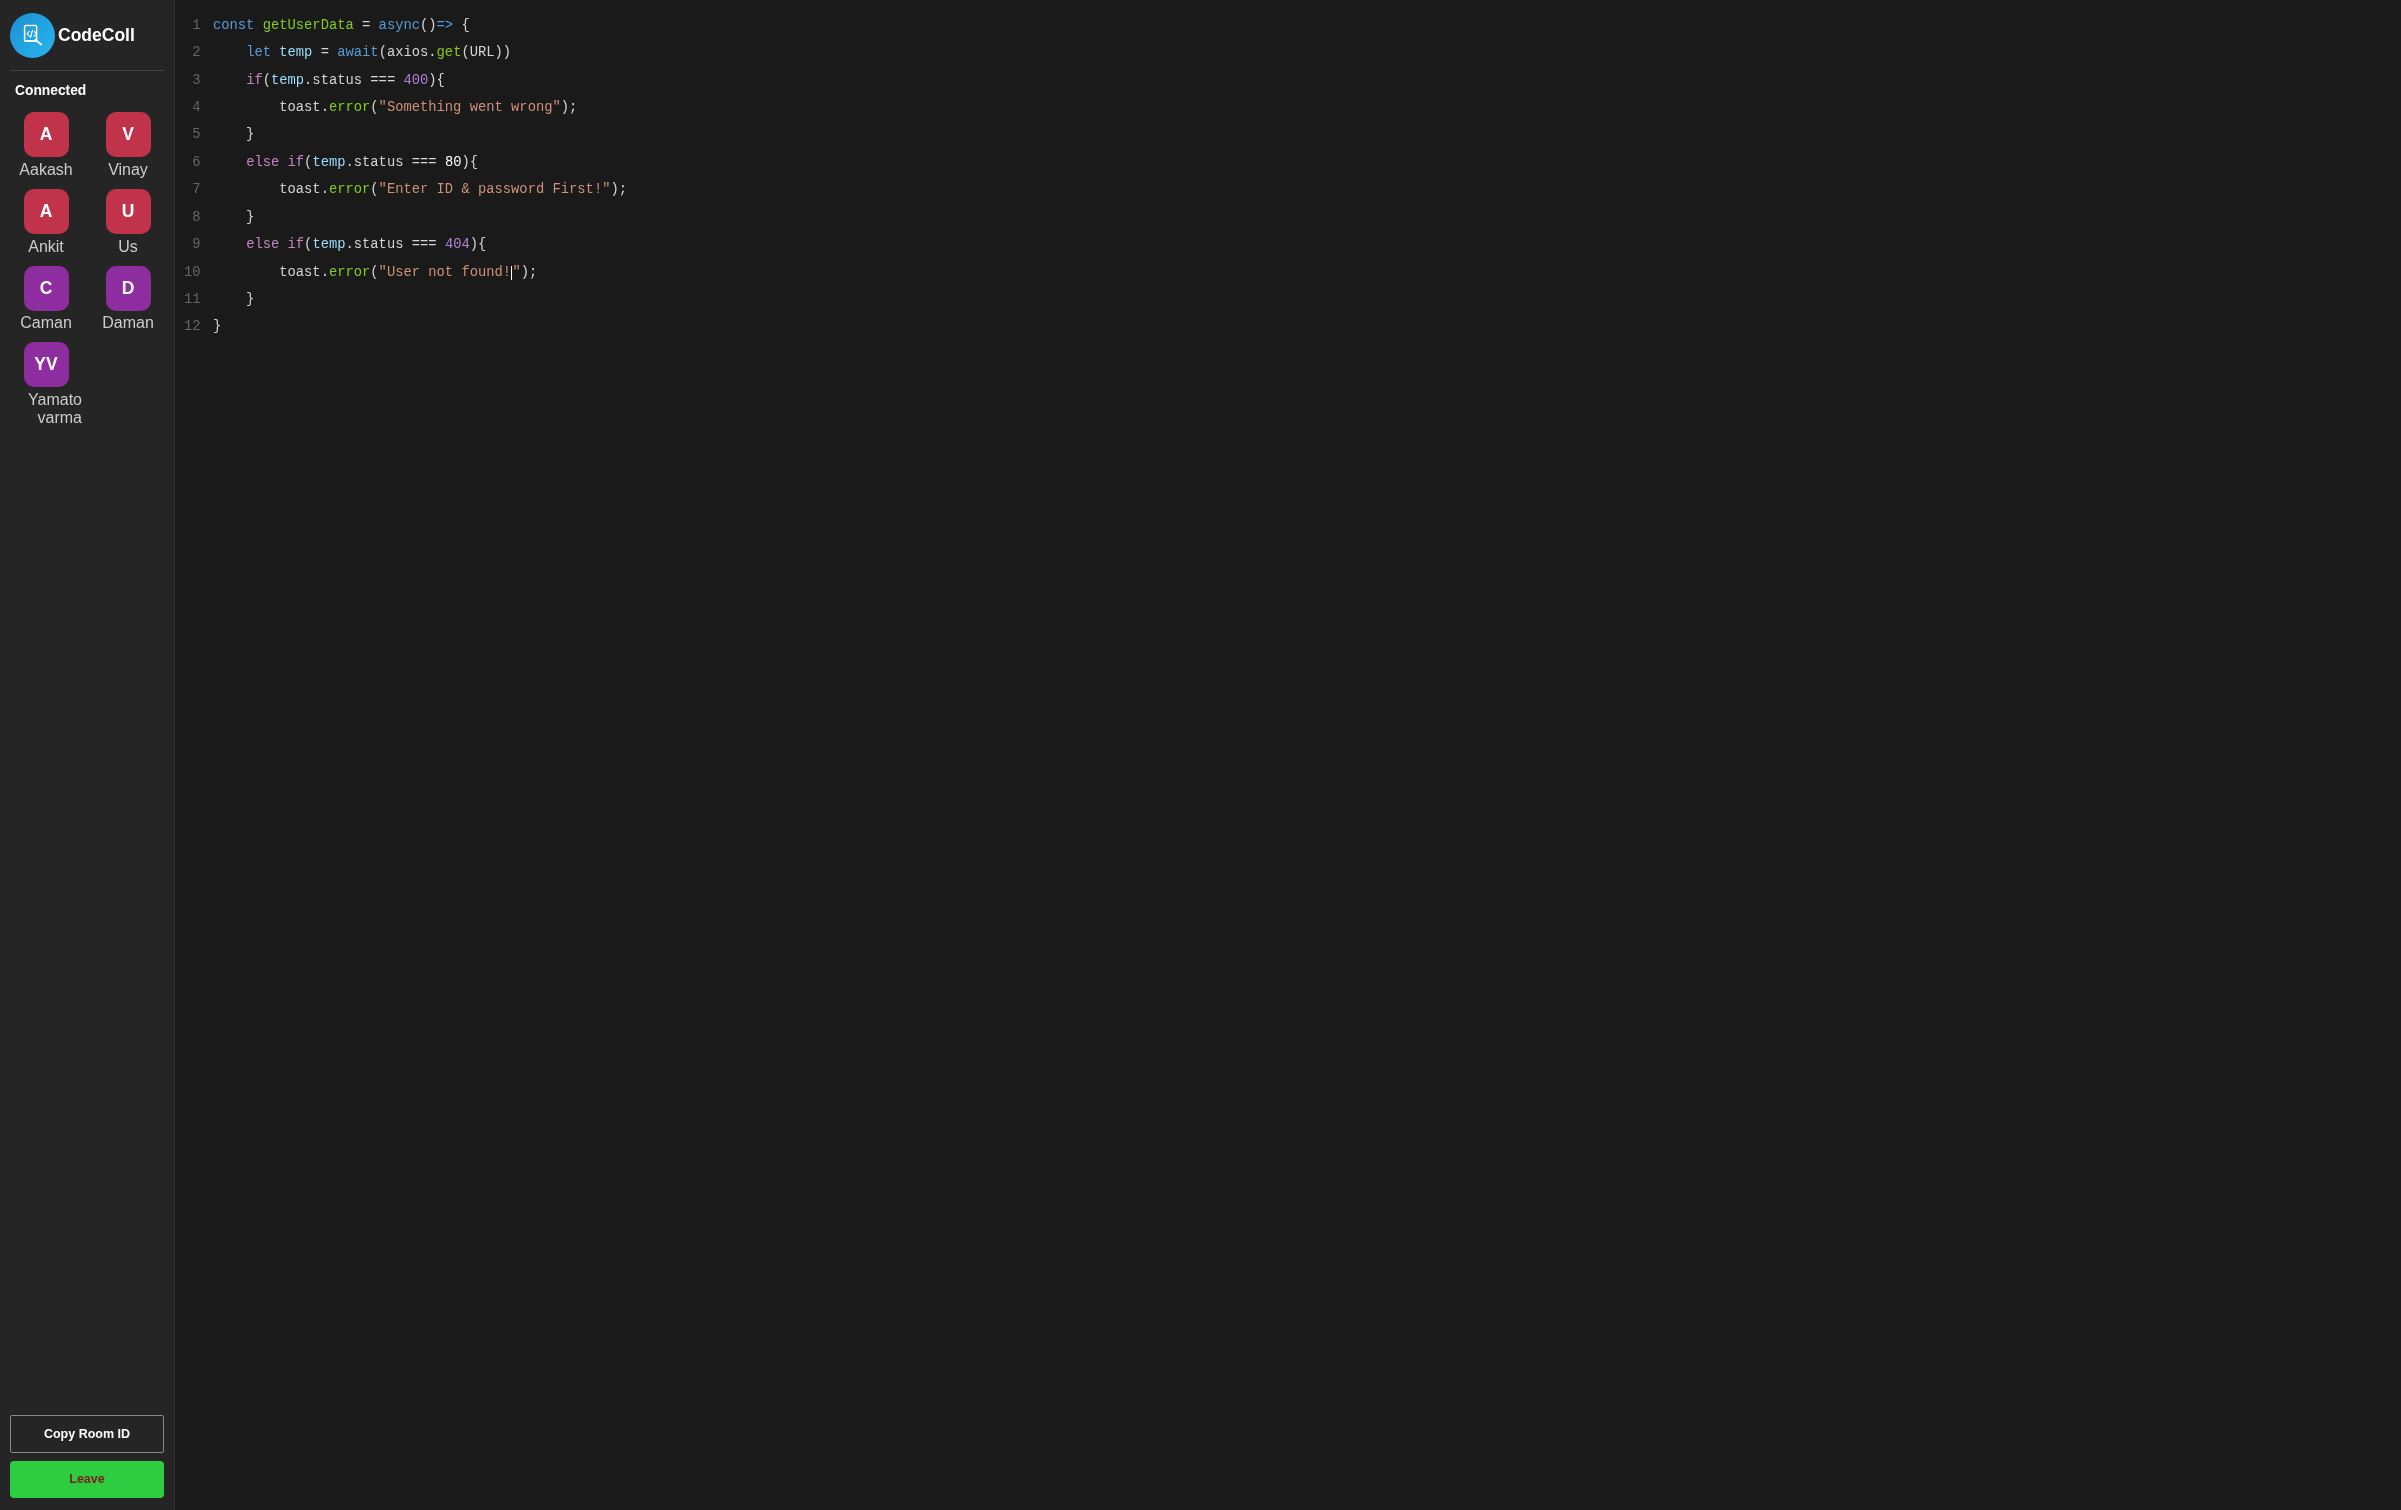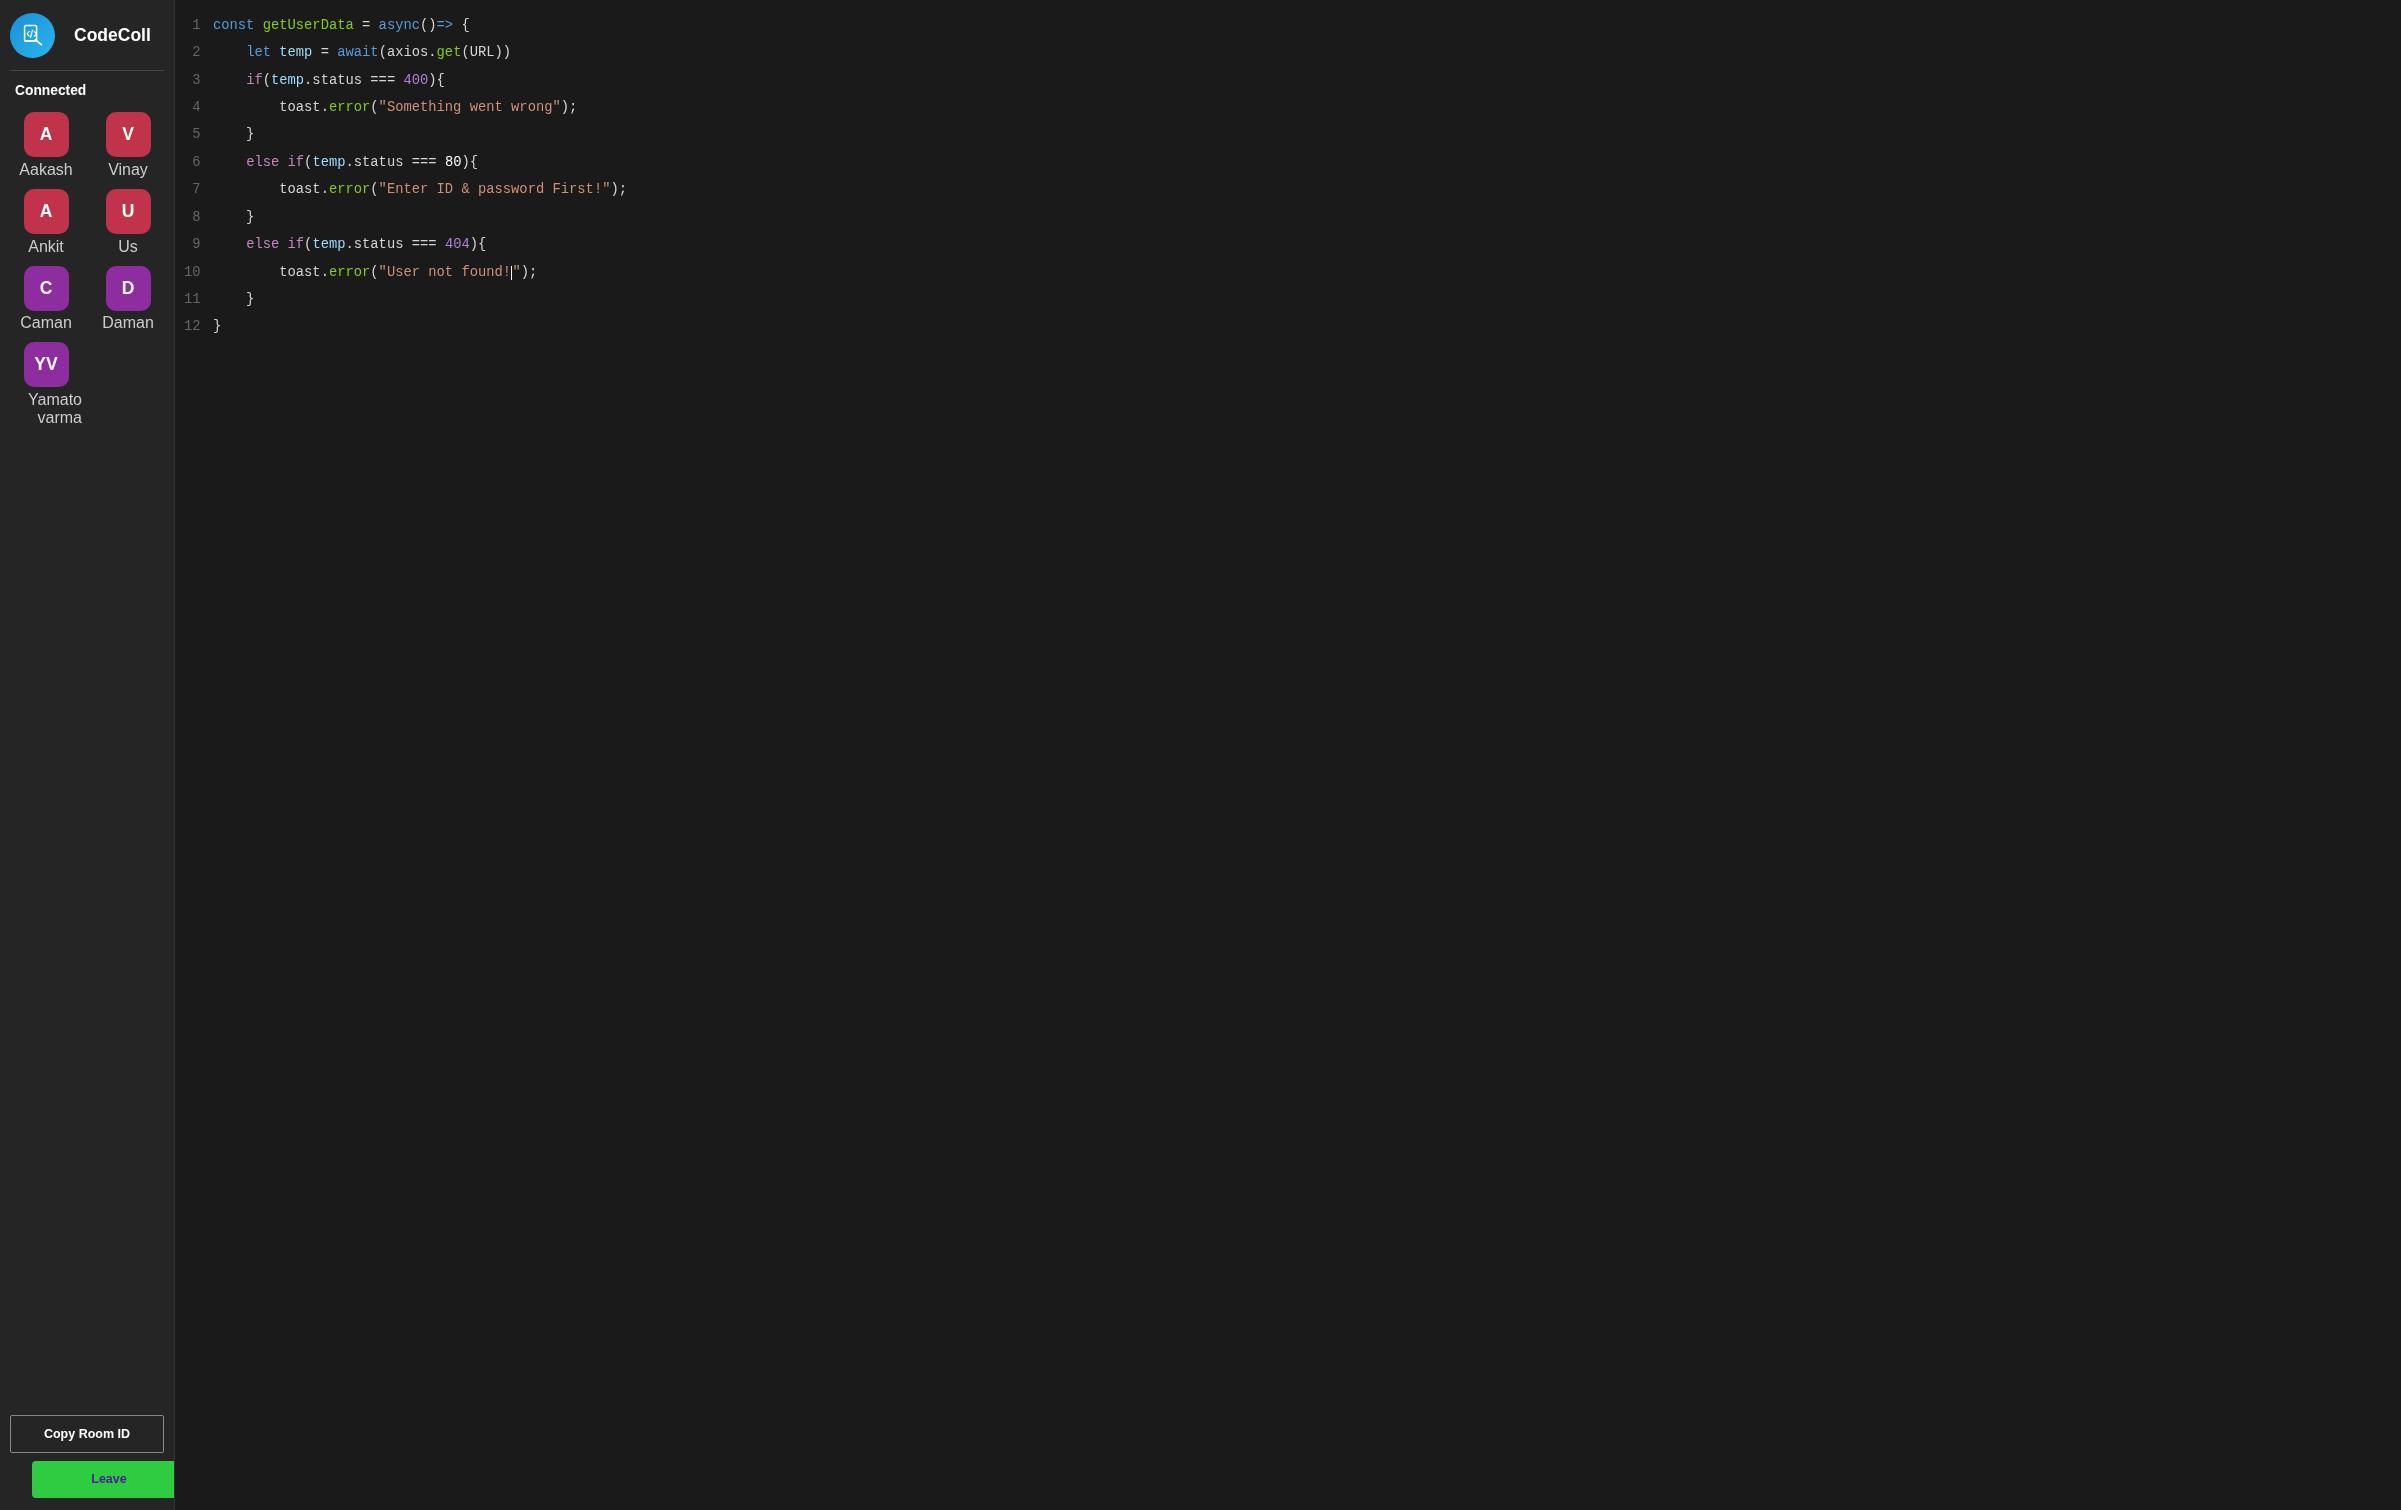--- a/index.html
+++ b/index.html
@@ -26,21 +26,21 @@
       flex-direction: column;
       align-items: center;
       padding: 12.5px 10px;
       border-right: 0.6px solid #333;
       overflow-y: auto;
     }
 
     .logo-area {
       display: flex;
       align-items: center;
-      gap: 19px;
+      gap: 3px;
       margin-bottom: 12.5px;
       align-self: flex-start;
     }
 
     .logo-circle {
       width: 45px;
       height: 45px;
       border-radius: 50%;
       background: linear-gradient(135deg, #1a90d4, #2ab5f0);
       display: flex;
@@ -135,26 +135,25 @@
       font-weight: 600;
       cursor: pointer;
     }
 
     .btn-leave {
       width: 100%;
       padding: 11.3px;
       background-color: #2ecc40;
       border: none;
       border-radius: 4px;
-      color: #4c1d95;
+      color: #7f1d1d;
       font-size: 12.5px;
       font-weight: 700;
       cursor: pointer;
       text-align: center;
-      margin-left: 22px;
     }
 
     
     .editor-area {
       flex: 1;
       background-color: #1a1a1a;
       overflow-y: auto;
       padding: 12.5px 0;
       font-family: 'Courier New', Courier, monospace;
     }

